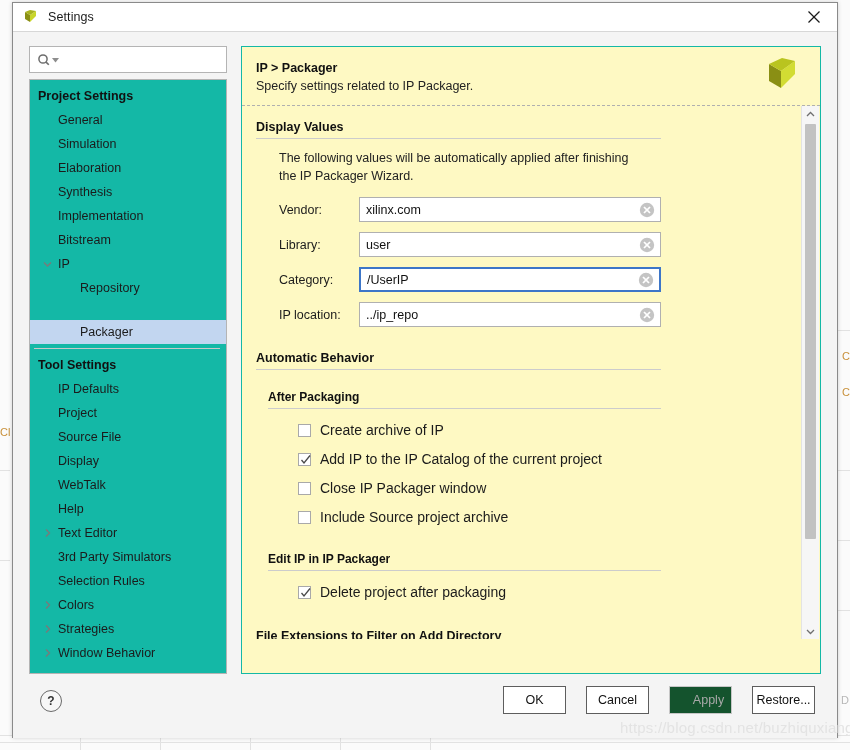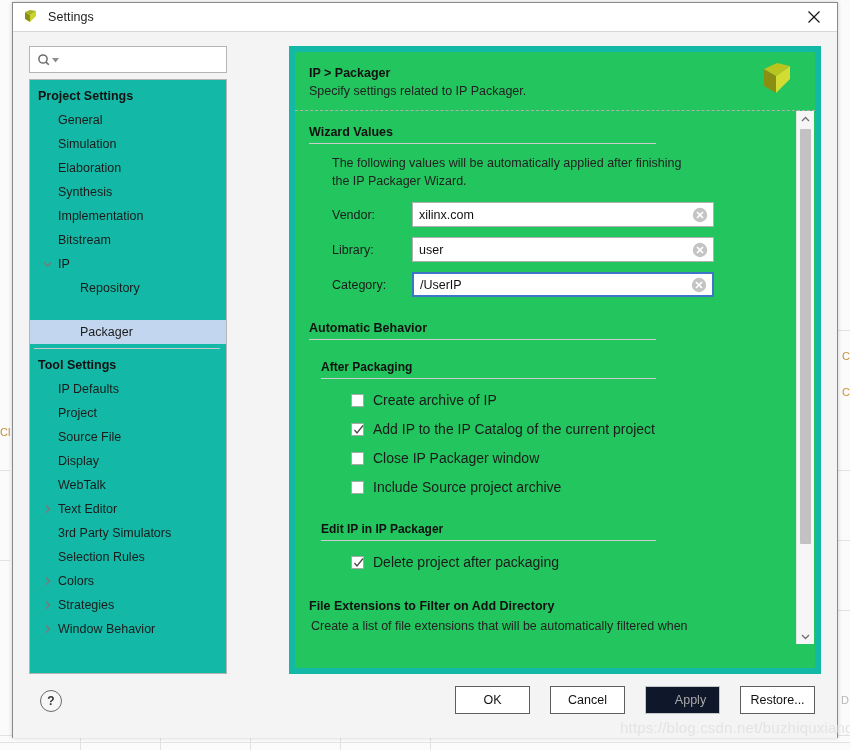--- a/index.html
+++ b/index.html
@@ -181,24 +181,23 @@
   }
   .tree-arrow svg { display: block; }
 
   
   .content {
     position: absolute;
     left: 228px;
     top: 14px;
     right: 16px;
     bottom: 64px;
-    background: #22c55e;
-    border: 6px solid #14b8a6;
-    box-sizing: border-box;
-    margin-left: 48px;
+    background: #fef9c3;
+    border: 1px solid #14b8a6;
+    box-sizing: border-box;
   }
 
   .content-header {
     position: relative;
     padding: 14px 16px 12px 14px;
     border-bottom: 1px dashed #b0b0b0;
   }
   .header-title {
     font-size: 12.5px;
     font-weight: bold;
@@ -397,37 +396,37 @@
     box-sizing: border-box;
   }
   .btn-group {
     position: absolute;
     right: 22px;
     top: 12px;
     display: flex;
     gap: 20px;
   }
   .btn {
-    width: 75px;
+    width: 63px;
     height: 28px;
     background: #ffffff;
     border: 1px solid #5d5d5d;
     box-sizing: border-box;
     font-size: 12.5px;
     font-family: "Liberation Sans", sans-serif;
     color: #111;
     display: flex;
     align-items: center;
     justify-content: center;
     cursor: default;
   }
   .btn.disabled {
     color: #a8a8a8;
     border-color: #c6c6c6;
-    background: #0f172a;
+    background: #14532d;
     padding-left: 16px;
   }
 
   .watermark {
     position: absolute;
     left: 620px;
     bottom: 14px;
     font-size: 15px;
     color: #e3e3e3;
     white-space: nowrap;
@@ -519,20 +518,21 @@
           <div class="tree-item lvl2 selected">Packager</div>
 
           <div class="tree-sep"></div>
 
           <div class="tree-group">Tool Settings</div>
           <div class="tree-item lvl1">IP Defaults</div>
           <div class="tree-item lvl1">Project</div>
           <div class="tree-item lvl1">Source File</div>
           <div class="tree-item lvl1">Display</div>
           <div class="tree-item lvl1">WebTalk</div>
+          <div class="tree-item lvl1">Help</div>
           <div class="tree-item lvl1">
             <span class="tree-arrow">
               <svg width="11" height="11" viewBox="0 0 11 11">
                 <polyline points="4,2 7.5,5.5 4,9" fill="none" stroke="#7a7a7a" stroke-width="1.3"></polyline>
               </svg>
             </span>
             <span>Text Editor</span>
           </div>
           <div class="tree-item lvl1">3rd Party Simulators</div>
           <div class="tree-item lvl1">Selection Rules</div>
@@ -573,21 +573,21 @@
               <polygon points="7,9 19,16 19,33 7,26" fill="#8a8f14"></polygon>
               <polygon points="19,16 33,6 33,19 19,33" fill="#d2dc33"></polygon>
               <polygon points="7,9 20,3 33,6 19,16" fill="#b9c41f"></polygon>
             </svg>
           </span>
         </div>
 
         <div class="scroll-area">
           <div class="scroll-inner">
 
-            <div class="section-title">Wizard Values</div>
+            <div class="section-title">Display Values</div>
             <div class="section-rule"></div>
 
             <div class="para">
               <span>The following values will be automatically applied after finishing</span><br>
               <span>the IP Packager Wizard.</span>
             </div>
 
             <div class="fields">
 
               <div class="field-row">
@@ -625,20 +625,35 @@
                   <span class="clear-btn">
                     <svg width="16" height="16" viewBox="0 0 16 16">
                       <circle cx="8" cy="8" r="7.2" fill="#c4c4c4"></circle>
                       <line x1="5" y1="5" x2="11" y2="11" stroke="#ffffff" stroke-width="1.7"></line>
                       <line x1="11" y1="5" x2="5" y2="11" stroke="#ffffff" stroke-width="1.7"></line>
                     </svg>
                   </span>
                 </div>
               </div>
 
+              <div class="field-row">
+                <div class="field-label">
+                  <span>IP location:</span>
+                </div>
+                <div class="field-input-wrap">
+                  <input class="field-input" type="text" value="../ip_repo" style="">
+                  <span class="clear-btn">
+                    <svg width="16" height="16" viewBox="0 0 16 16">
+                      <circle cx="8" cy="8" r="7.2" fill="#c4c4c4"></circle>
+                      <line x1="5" y1="5" x2="11" y2="11" stroke="#ffffff" stroke-width="1.7"></line>
+                      <line x1="11" y1="5" x2="5" y2="11" stroke="#ffffff" stroke-width="1.7"></line>
+                    </svg>
+                  </span>
+                </div>
+              </div>
 
             </div>
 
             <div class="section-title" style="margin-top:24px;">Automatic Behavior</div>
             <div class="section-rule"></div>
 
             <div class="subsection-title" style="margin-top:20px;">After Packaging</div>
             <div class="subsection-rule"></div>
 
             <div class="check-row">

